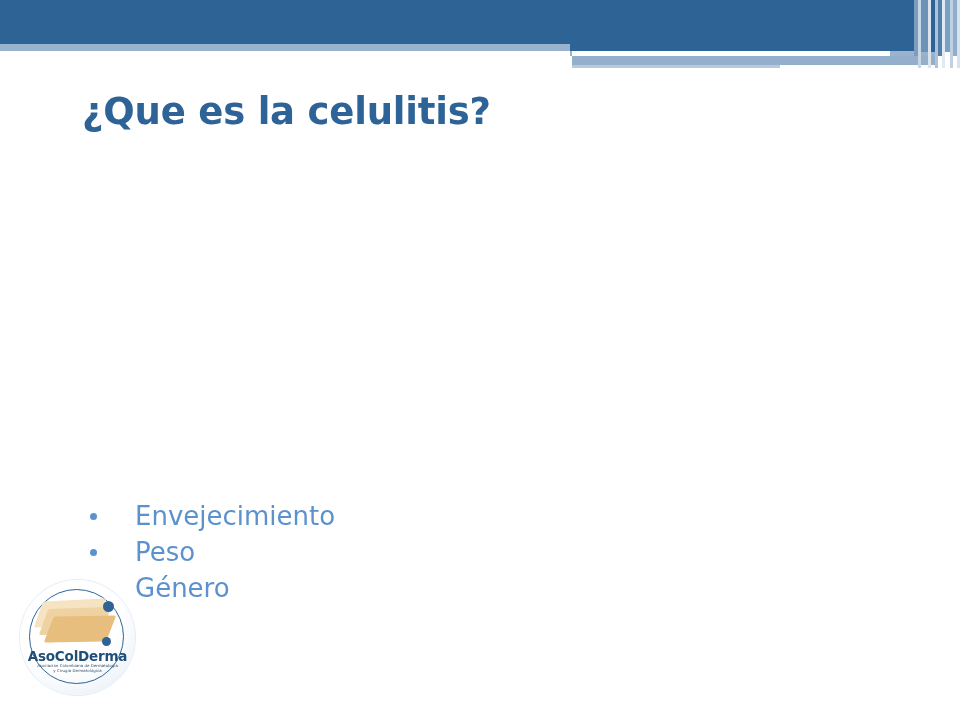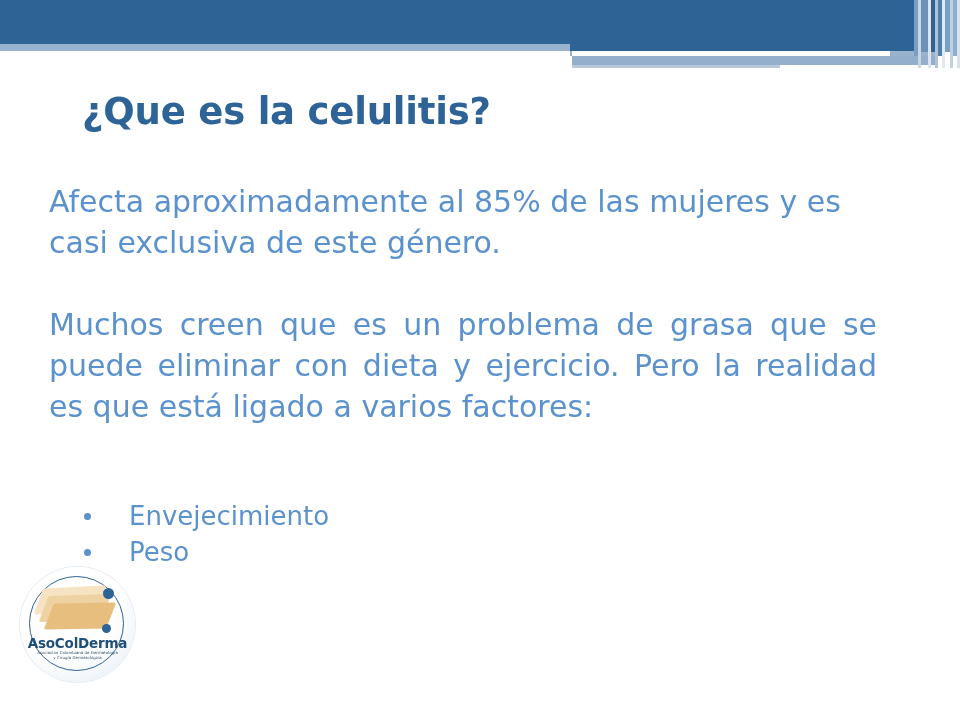--- a/index.html
+++ b/index.html
@@ -129,21 +129,21 @@
     text-align: justify;
     text-justify: inter-word;
   }
   .para-gap {
     height: 41px;
   }
 
   
   .bullets {
     position: absolute;
-    left: 82px;
+    left: 88px;
     top: 498px;
     width: 500px;
     margin: 0;
     padding: 0;
     list-style: none;
   }
   .bullets li {
     position: relative;
     color: #5B92CE;
     font-size: 26px;
@@ -158,21 +158,21 @@
     width: 7px;
     height: 7px;
     border-radius: 50%;
     background: #5B92CE;
   }
 
   
   .logo {
     position: absolute;
     left: 20px;
-    top: 567px;
+    top: 580px;
     width: 115px;
     height: 115px;
   }
   .logo-circle {
     position: absolute;
     left: 0; top: 0;
     width: 115px;
     height: 115px;
     border-radius: 50%;
     background: radial-gradient(circle at 38% 30%, #ffffff 0%, #ffffff 52%, #f2f6fa 74%, #dfe9f3 100%);
@@ -270,34 +270,33 @@
     <div class="stripe s7"></div>
     <div class="stripe s8"></div>
     <div class="stripe s9"></div>
     <div class="stripe s10"></div>
     <div class="stripe s11"></div>
     <div class="stripe s12"></div>
   </div>
 
   <div class="title">¿Que es la celulitis?</div>
 
-  <div class="body-block">
-    <p class="para">Afecta aproximadamente al 85% de las mujeres y es casi exclusiva de este género.</p>
-    <div class="para-gap"></div>
-    <p class="para justify">Muchos creen que es un problema de grasa que se puede eliminar con dieta y ejercicio. Pero la realidad es que está ligado a varios factores:</p>
-  </div>
 
   <ul class="bullets">
     <li>
       <span class="dot"></span>
       <span>Envejecimiento</span>
     </li>
     <li>
       <span class="dot"></span>
       <span>Peso</span>
+    </li>
+    <li>
+      <span class="dot"></span>
+      <span>Género</span>
     </li>
   </ul>
 
   <div class="logo">
     <div class="logo-circle"></div>
     <div class="logo-ring"></div>
     <div class="logo-sheets">
       <div class="sheet sheet-a"></div>
       <div class="sheet sheet-b"></div>
       <div class="sheet sheet-c"></div>

